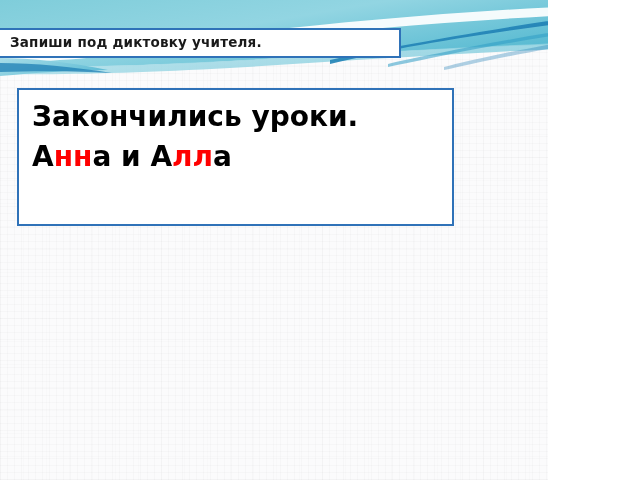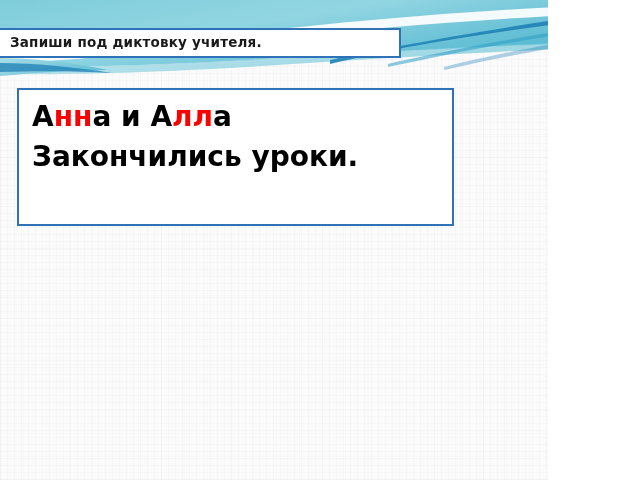--- a/index.html
+++ b/index.html
@@ -145,17 +145,17 @@
 
     <path d="M0,58 C30,58 70,62 108,70 C72,70 34,73 0,76 Z" fill="url(#wgB)"></path>
     <path d="M0,63 C34,63 74,67 112,73 C76,71 36,71 0,72 Z" fill="#1f7fb4" opacity="0.75"></path>
   </svg>
 
   <div class="title-box">
     <span class="title-text">Запиши под диктовку учителя.</span>
   </div>
 
   <div class="sentence-box">
+    <div class="sentence-line"><span>Закончились уроки.</span></div>
     <div class="sentence-line"><span>А</span><span class="hl">нн</span><span>а и А</span><span class="hl">лл</span><span>а</span></div>
-    <div class="sentence-line"><span>Закончились уроки.</span></div>
   </div>
 
 </div>
 
 </body></html>

